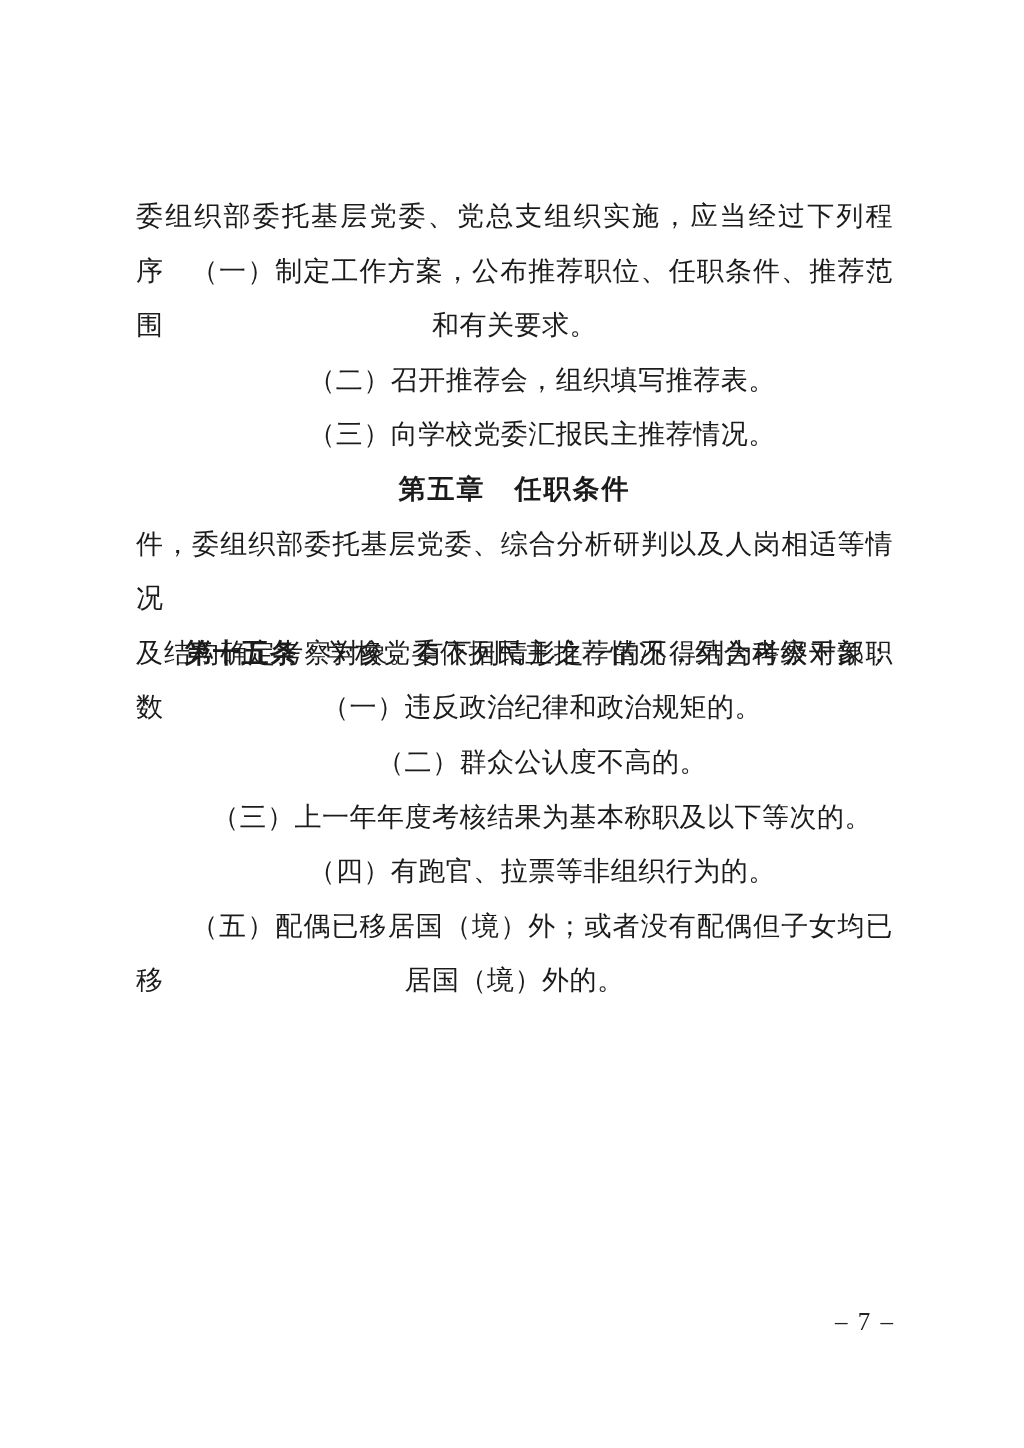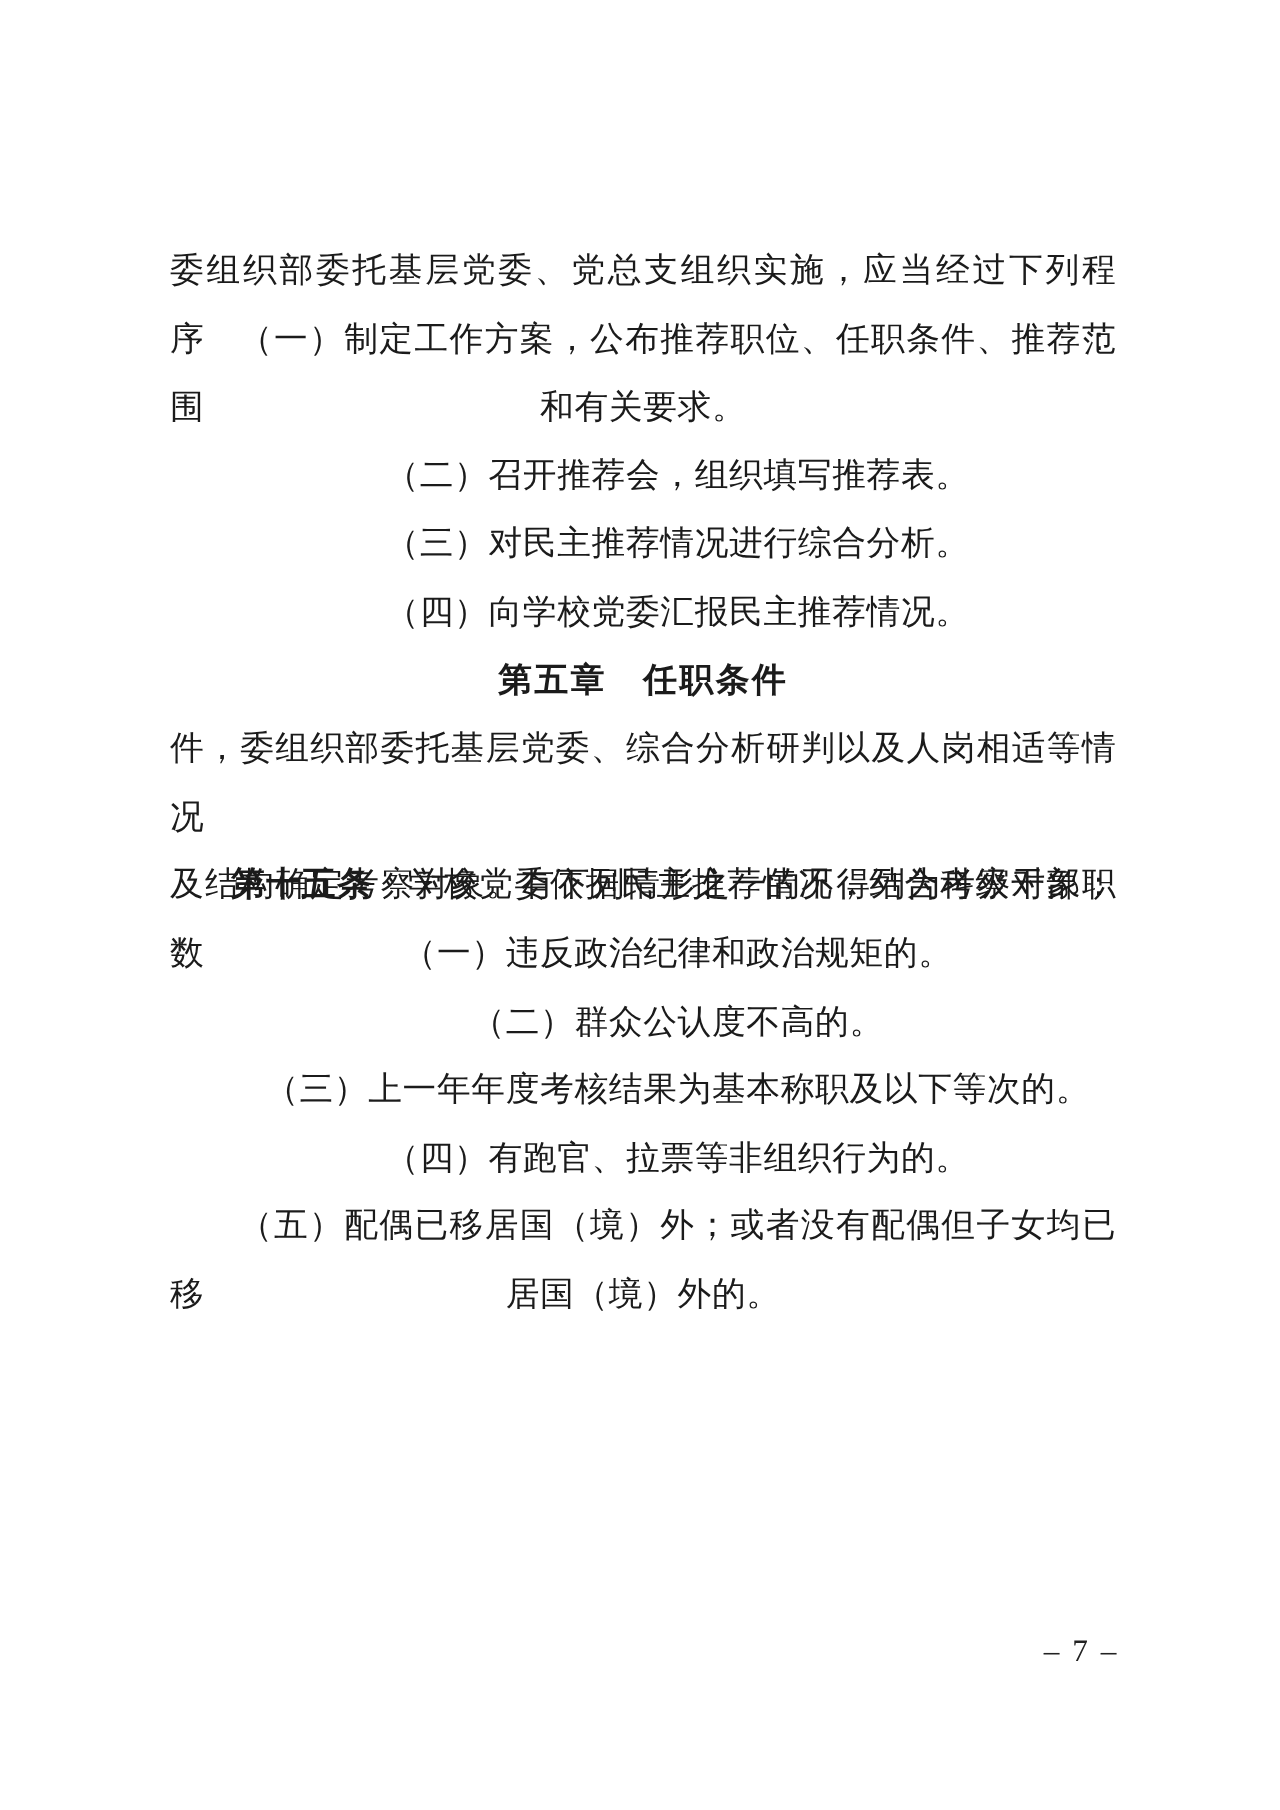--- a/index.html
+++ b/index.html
@@ -66,22 +66,21 @@
 </style>
 </head>
 <body>
 
 <div class="page">
   <div class="textblock">
     <div class="tl j">委组织部委托基层党委、党总支组织实施，应当经过下列程序：</div>
     <div class="tl i j">（一）制定工作方案，公布推荐职位、任职条件、推荐范围</div>
     <div class="tl">和有关要求。</div>
     <div class="tl i">（二）召开推荐会，组织填写推荐表。</div>
-    <div class="tl i">（三）对民主推荐情况进行综合分析。</div>
-    <div class="tl i">（四）向学校党委汇报民主推荐情况。</div>
+    <div class="tl i">（三）向学校党委汇报民主推荐情况。</div>
     <div class="tl h">第五章　任职条件</div>
     <div class="tl j">件，委组织部委托基层党委、综合分析研判以及人岗相适等情况</div>
     <div class="tl i j">
       <span class="lead">第十五条</span><span>　学校党委依据民主推荐情况，结合科级干部职数</span>
     </div>
     <div class="tl j">及结构确定考察对象。有下列情形之一的不得列为考察对象：</div>
     <div class="tl i">（一）违反政治纪律和政治规矩的。</div>
     <div class="tl i">（二）群众公认度不高的。</div>
     <div class="tl i">（三）上一年年度考核结果为基本称职及以下等次的。</div>
     <div class="tl i">（四）有跑官、拉票等非组织行为的。</div>

